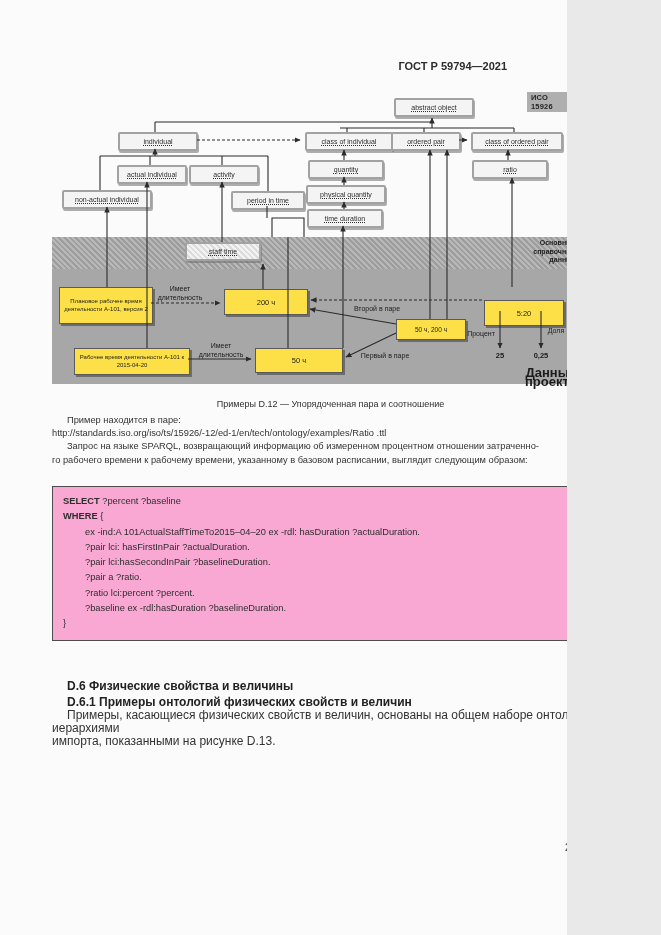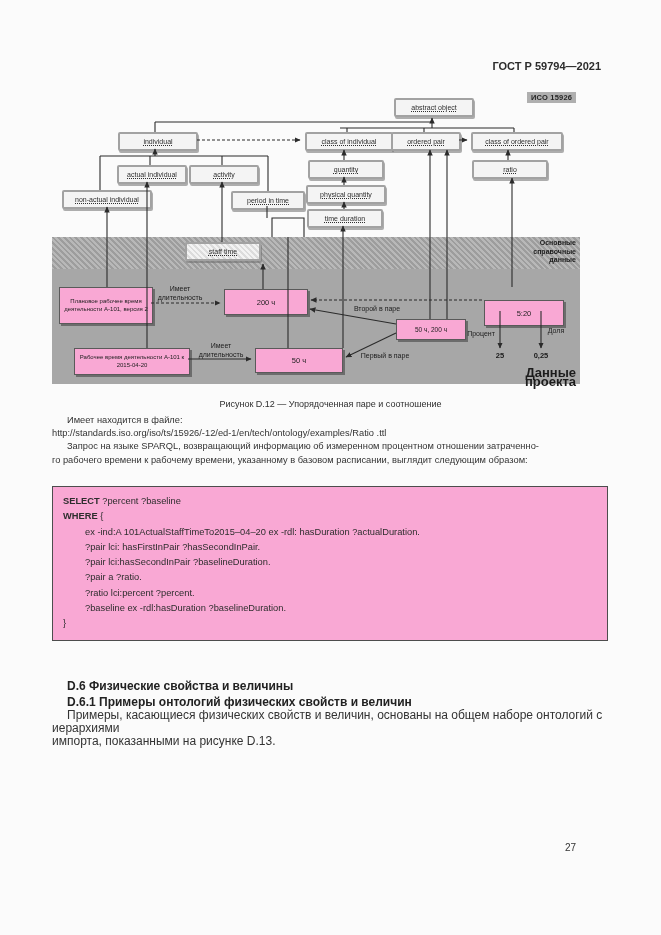--- a/index.html
+++ b/index.html
@@ -1,28 +1,28 @@
 <!DOCTYPE html>
 <html><head>
 <meta charset="utf-8">
 <style>
   html,body{margin:0;padding:0;}
   body{font-family:"Liberation Sans","DejaVu Sans",sans-serif;background:#e9e9e9;}
-  #page{position:relative;width:661px;height:935px;background:#fbfbfb;overflow:hidden;color:#333;}
+  #page{position:relative;width:567px;height:935px;background:#fbfbfb;overflow:hidden;color:#333;}
   
   #gost-header{position:absolute;top:60px;right:60px;font-size:11px;font-weight:bold;color:#2c2c2c;}
   
   #iso-tag{position:absolute;left:527px;top:92px;background:#afafaf;color:#252525;font-size:7.5px;font-weight:bold;padding:1px 4px;letter-spacing:.2px;}
   .cbox{position:absolute;height:15px;background:#f4f4f4;border:2px solid #a2a2a2;border-radius:2px;
         box-shadow:1px 2px 0 rgba(110,110,110,.55);display:flex;align-items:center;justify-content:center;
         font-size:7px;color:#2e2e2e;text-decoration:underline dotted;white-space:nowrap;}
   #band{position:absolute;left:52px;top:237px;width:528px;height:147px;background:#a7a7a7;}
   #band-hatch{position:absolute;left:0;top:0;width:100%;height:32px;
         background:repeating-linear-gradient(45deg,#b8b8b8 0 2px,#9d9d9d 2px 4px);}
-  .ibox{position:absolute;background:#f9a8d4;border:1px solid #5a5a5a;box-shadow:2px 2px 0 rgba(60,60,60,.55);
+  .ibox{position:absolute;background:#fde047;border:1px solid #5a5a5a;box-shadow:2px 2px 0 rgba(60,60,60,.55);
         display:flex;align-items:center;justify-content:center;text-align:center;color:#1d1d1d;}
   .hatchbox{background:repeating-linear-gradient(45deg,#f3f3f3 0 2px,#dcdcdc 2px 4px);}
   .blab{position:absolute;font-size:7px;color:#1c1c1c;text-align:center;line-height:8.5px;}
   .bval{position:absolute;font-size:7.5px;font-weight:bold;color:#1a1a1a;text-align:center;}
   #core-data-label,#project-data-label{font-weight:bold;text-align:right;}
   svg#connectors{position:absolute;left:0;top:0;width:661px;height:935px;pointer-events:none;}
   
   #fig-caption{position:absolute;left:0;top:399px;width:661px;text-align:center;font-size:9px;color:#2f2f2f;}
   #body-text{position:absolute;left:52px;top:414px;width:556px;font-size:9.3px;line-height:13.2px;color:#333;}
   .ind{text-indent:15px;}
@@ -131,35 +131,35 @@
         <line x1="151" y1="303" x2="220" y2="303" stroke-dasharray="3,2" marker-end="url(#ah)"></line>
         <line x1="188" y1="359" x2="251" y2="359" marker-end="url(#ah)"></line>
         <line x1="482" y1="300" x2="311" y2="300" stroke-dasharray="3,2" marker-end="url(#ah)"></line>
         <line x1="396" y1="324" x2="310" y2="309" marker-end="url(#ah)"></line>
         <line x1="396" y1="333" x2="346" y2="357" marker-end="url(#ah)"></line>
         <line x1="500" y1="311" x2="500" y2="348" marker-end="url(#ah)"></line>
         <line x1="541" y1="311" x2="541" y2="348" marker-end="url(#ah)"></line>
       </g>
     </svg>
 
-    <div id="fig-caption">Рисунок D.12 — Упорядоченная паре и соотношение</div>
+    <div id="fig-caption">Примеры D.12 — Упорядоченная пара и соотношение</div>
   </div>
 
   <div id="body-text">
-    <div class="ind">Имеет находится в файле:</div>
+    <div class="ind">Пример находится в паре:</div>
     <div>http://standards.iso.org/iso/ts/15926/-12/ed-1/en/tech/ontology/examples/Ratio .ttl</div>
     <div class="ind">Запрос на языке SPARQL, возвращающий информацию об измеренном процентном отношении затраченно-</div>
     <div>го рабочего времени к рабочему времени, указанному в базовом расписании, выглядит следующим образом:</div>
   </div>
 
   <div id="code-block">
     <div><span class="kw">SELECT</span><span> ?percent ?baseline</span></div>
     <div><span class="kw">WHERE</span><span> {</span></div>
     <div class="code-ind">ex -ind:A 101ActualStaffTimeTo2015–04–20 ex -rdl: hasDuration ?actualDuration.</div>
-    <div class="code-ind">?pair lci: hasFirstInPair ?hasSecondInPair.</div>
+    <div class="code-ind">?pair lci: hasFirstInPair ?actualDuration.</div>
     <div class="code-ind">?pair lci:hasSecondInPair ?baselineDuration.</div>
     <div class="code-ind">?pair a ?ratio.</div>
     <div class="code-ind">?ratio lci:percent ?percent.</div>
     <div class="code-ind">?baseline ex -rdl:hasDuration ?baselineDuration.</div>
     <div>}</div>
   </div>
 
   <div id="sections">
     <div class="h">D.6 Физические свойства и величины</div>
     <div class="h h2">D.6.1 Примеры онтологий физических свойств и величин</div>

